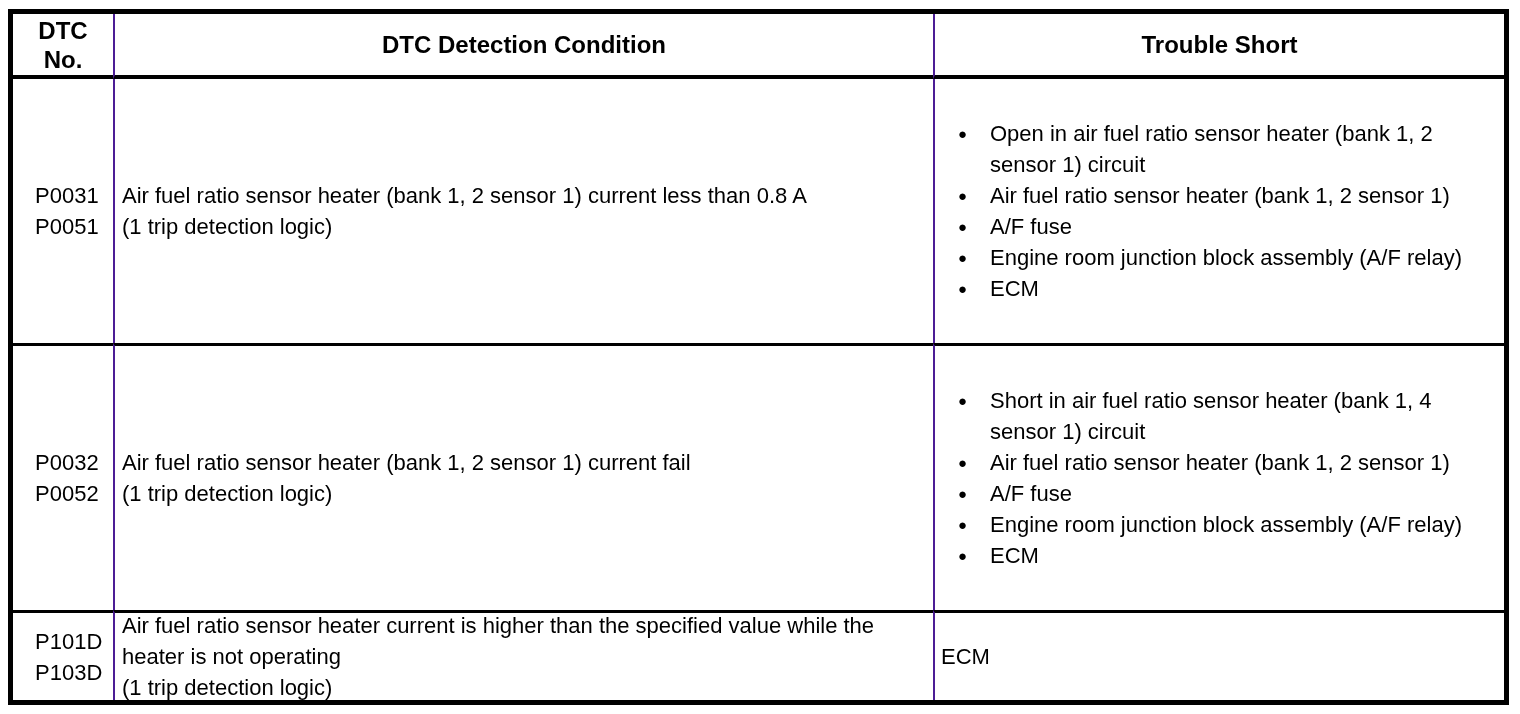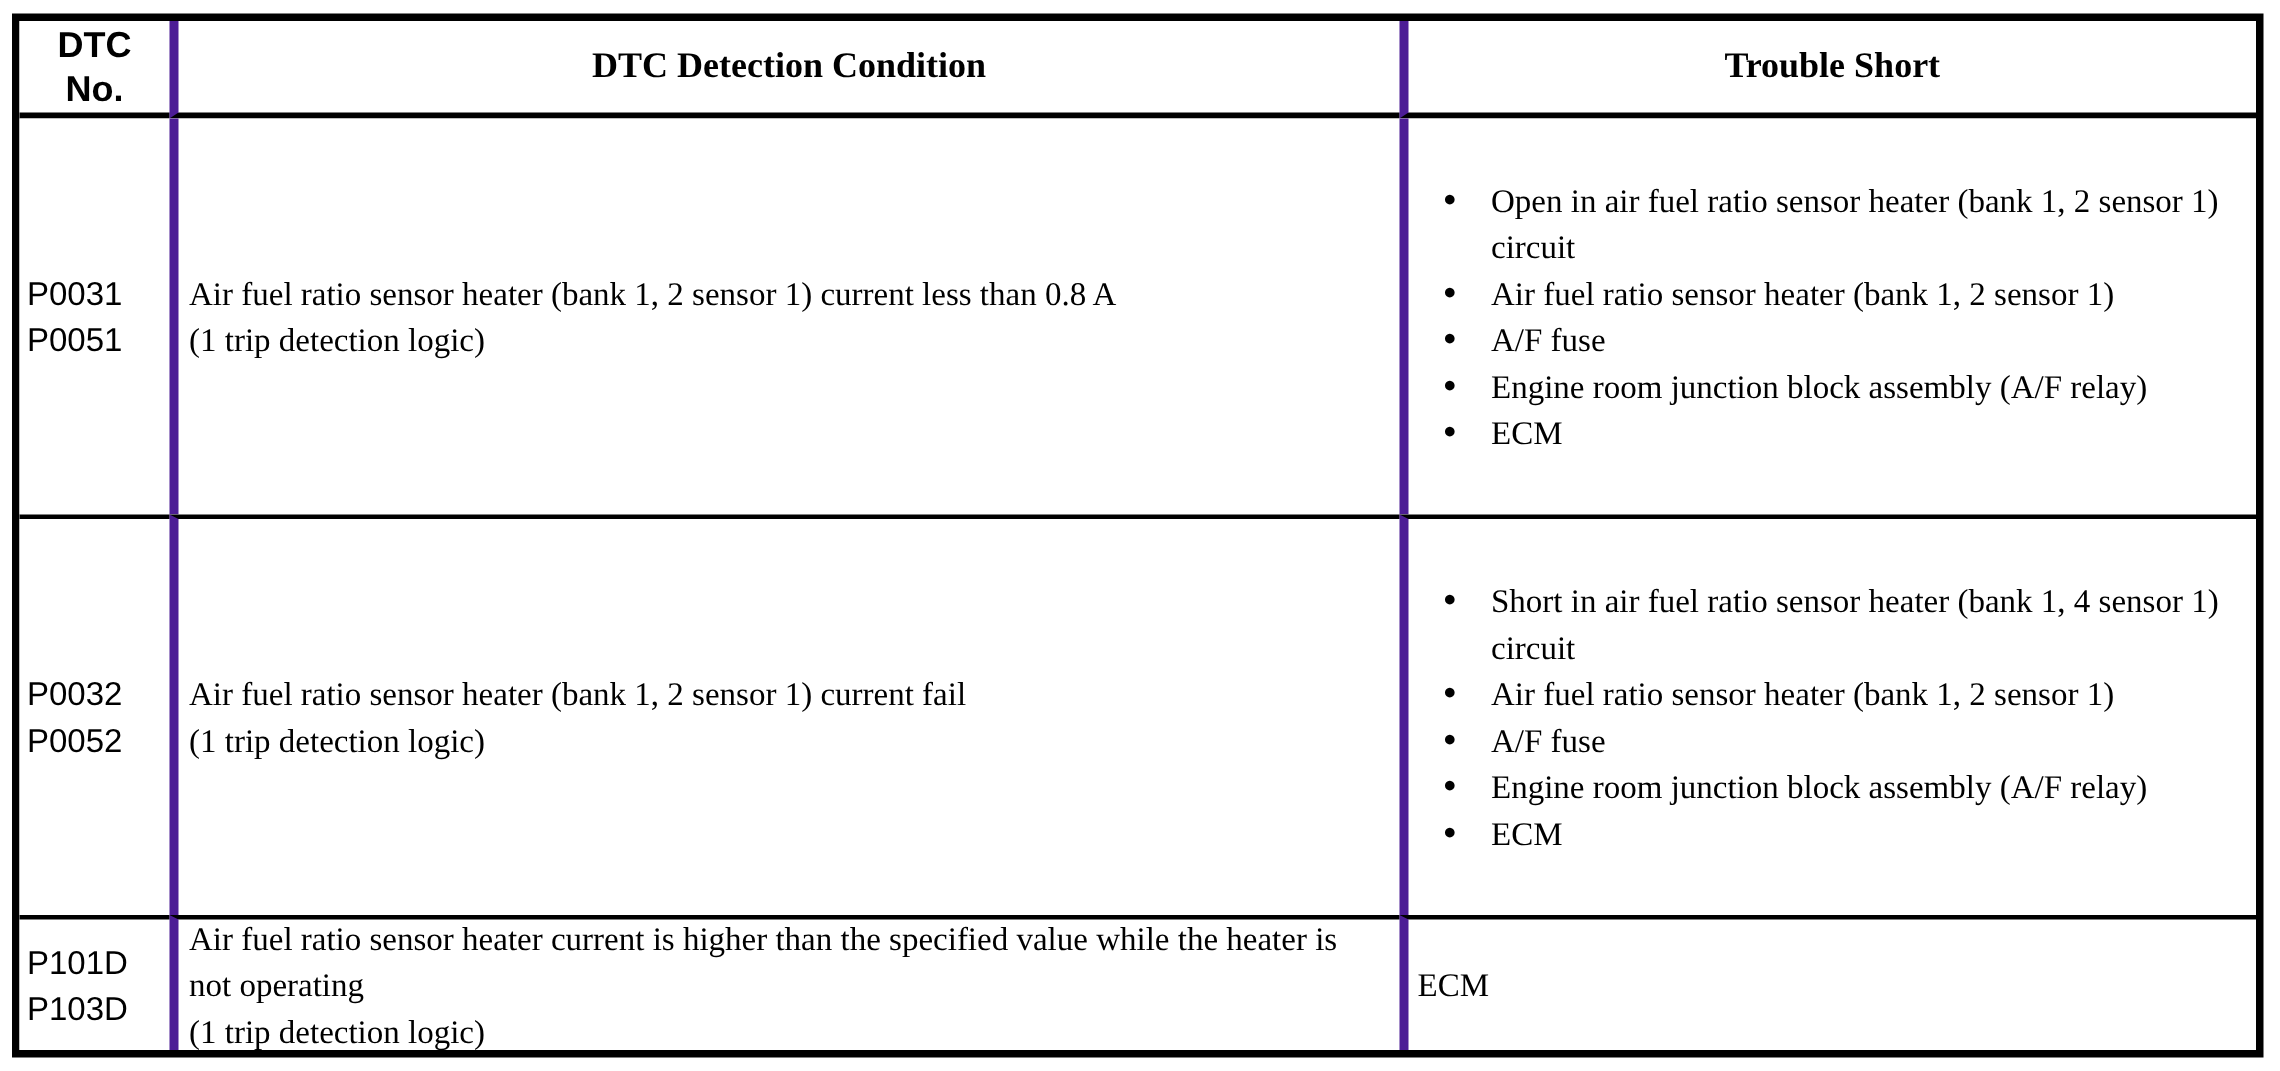--- a/index.html
+++ b/index.html
@@ -23,37 +23,37 @@
   .cell {
     background: #ffffff;
     display: flex;
     flex-direction: column;
     justify-content: center;
     font-size: 22px;
     line-height: 31px;
     overflow: hidden;
   }
   
-  .col2, .col3 { border-left: 6px solid #4c1d95; font-family: Liberation Serif, serif; }
+  .col2, .col3 { border-left: 2px solid #4c1d95; }
   
   .head { border-bottom: 4px solid #000000; }
   
   .row2, .row3 { border-top: 3px solid #000000; }
 
   .head {
     align-items: center;
     justify-content: center;
     font-weight: bold;
     font-size: 24px;
     line-height: 29px;
     text-align: center;
   }
   .head.col1 { padding: 0 14px; }
 
-  .dtc-cell { padding-left: 5px; }
+  .dtc-cell { padding-left: 22px; }
   .cond-cell { padding-left: 7px; padding-right: 10px; }
 
   .trouble-list {
     list-style: none;
     padding-left: 23px;
     padding-right: 6px;
   }
   .trouble-list li {
     display: flex;
     align-items: flex-start;

